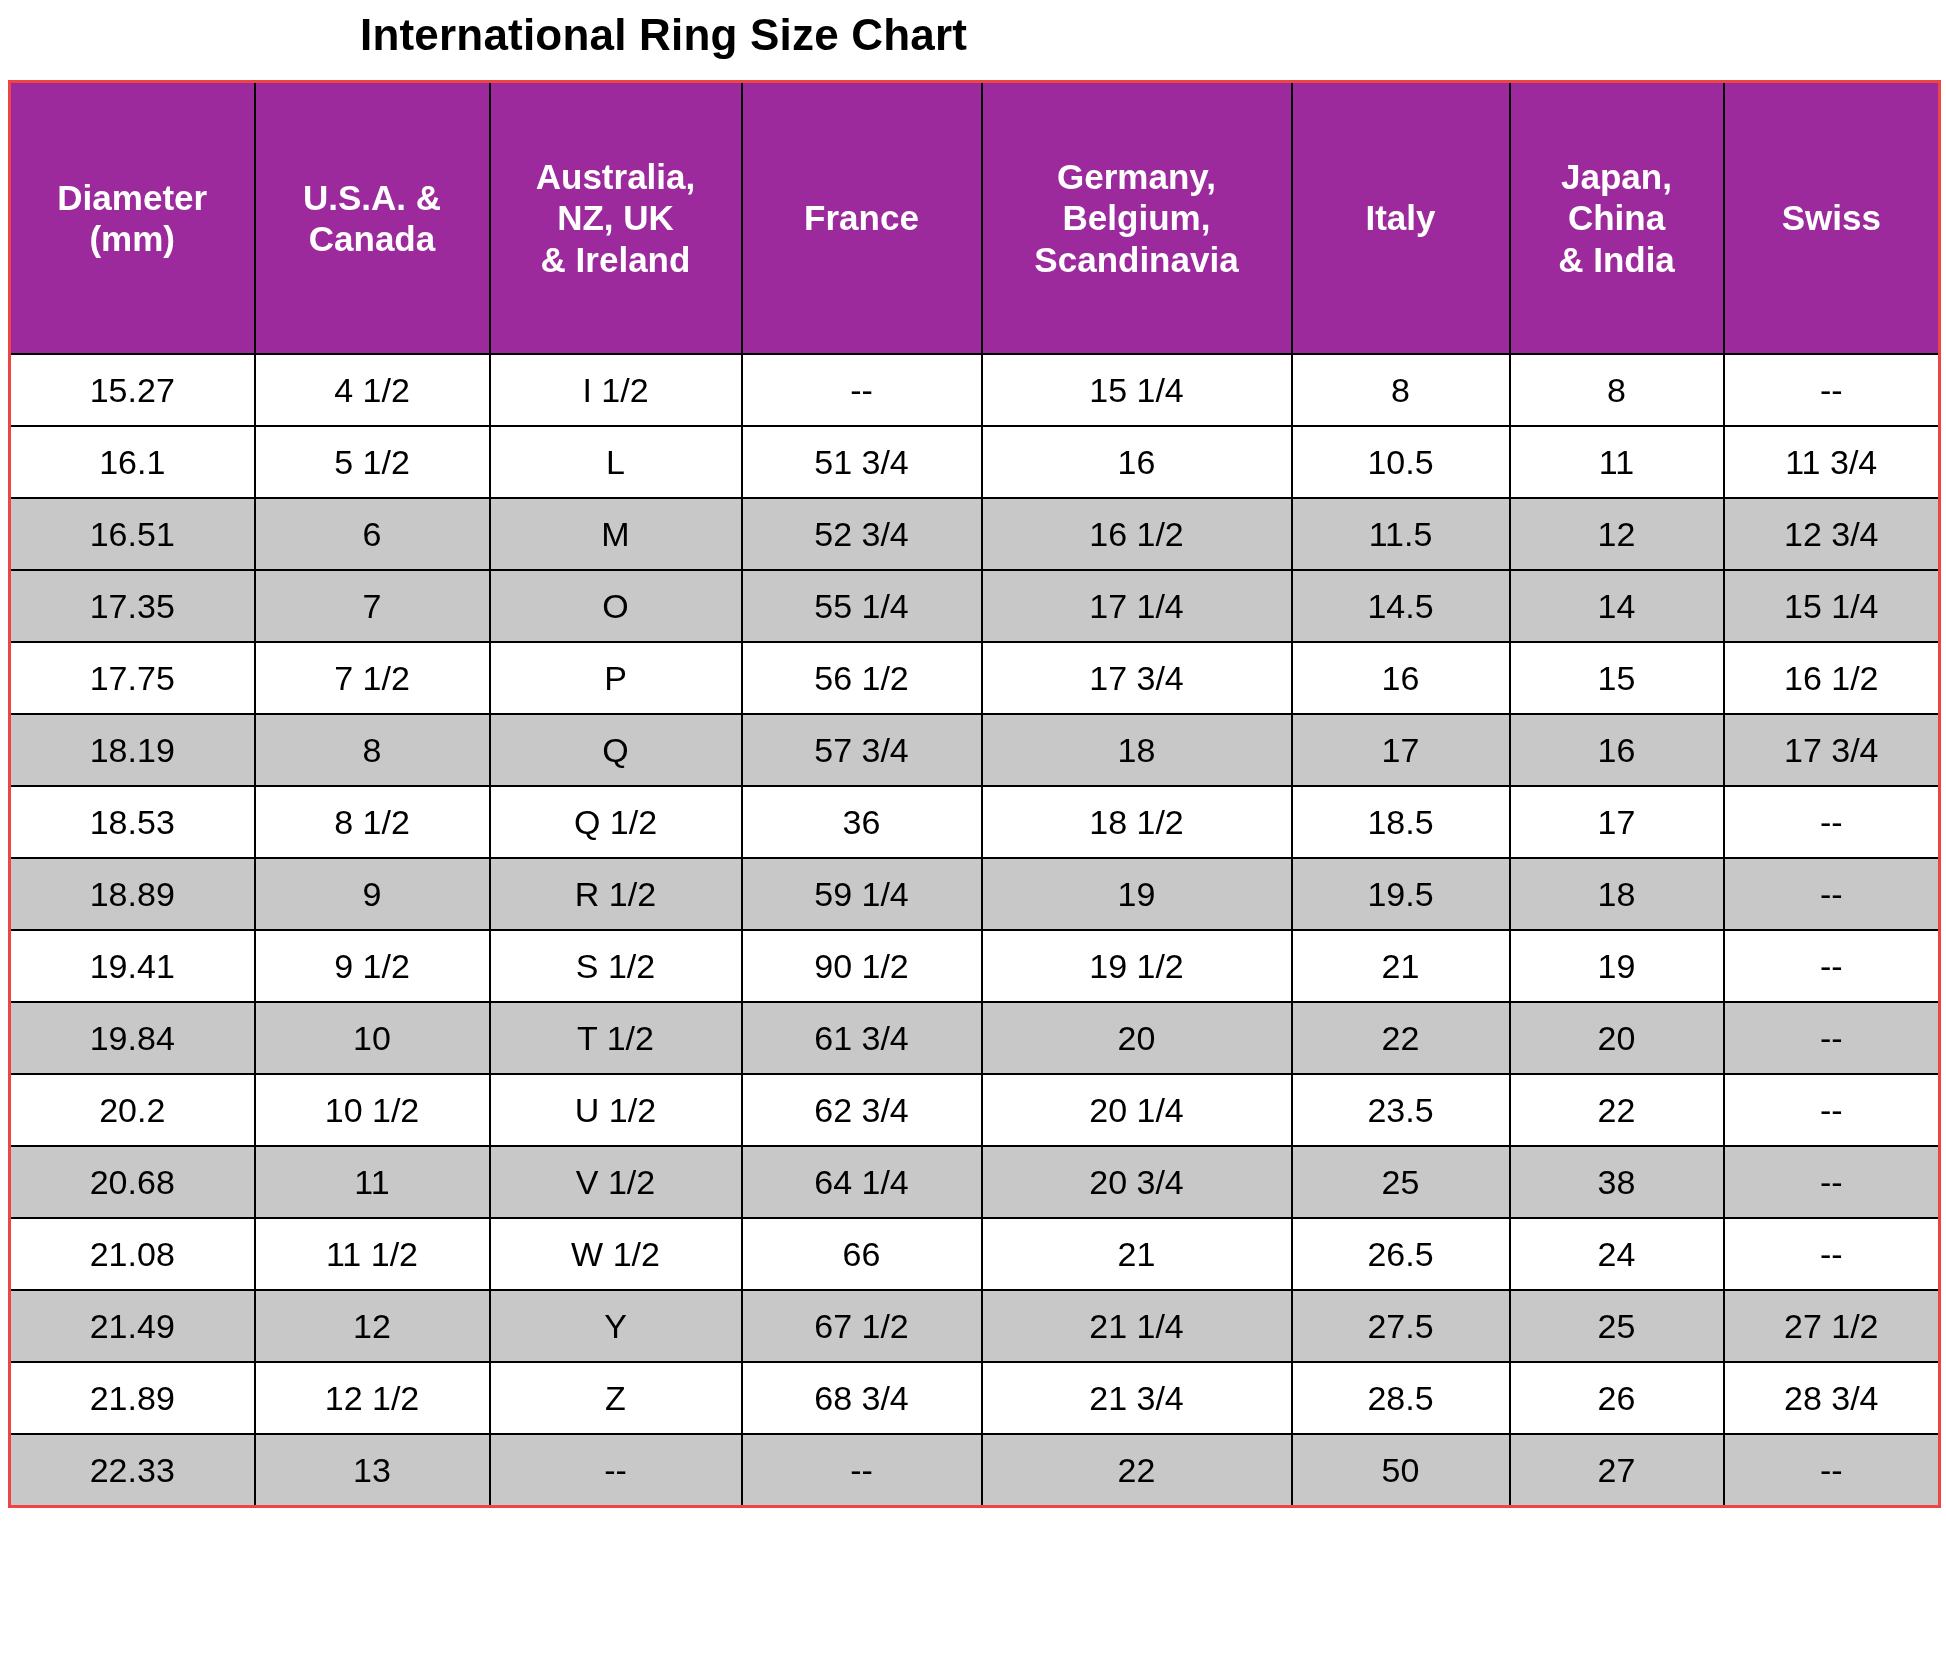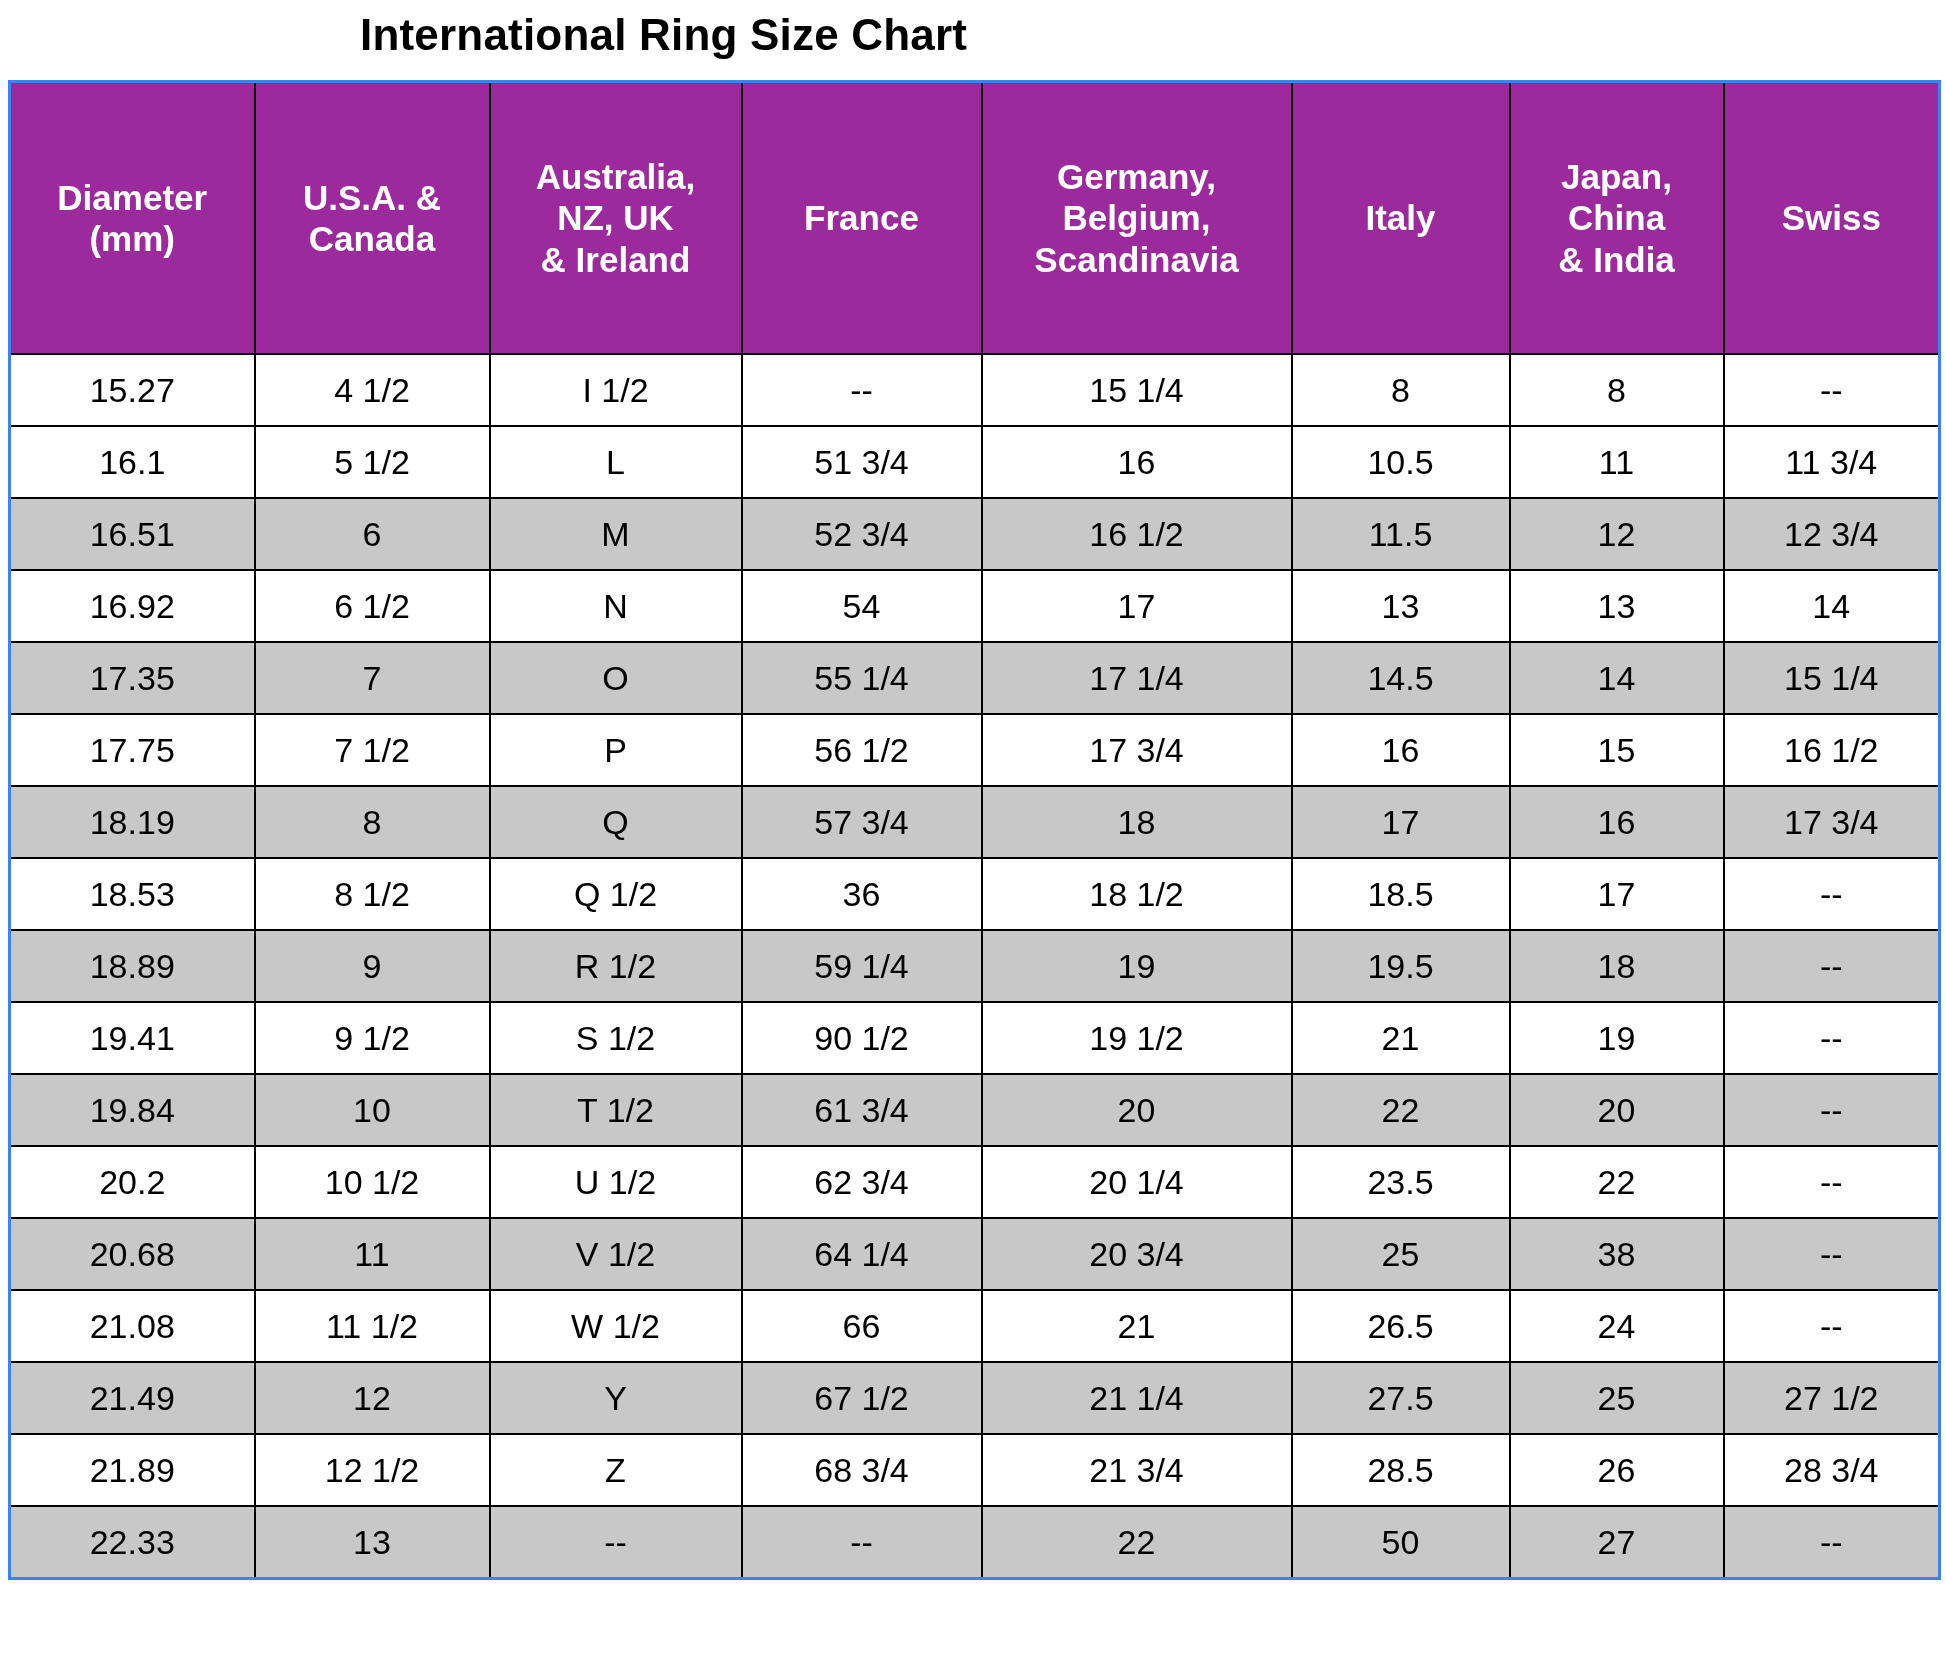--- a/index.html
+++ b/index.html
@@ -28,21 +28,21 @@
     padding: 10px 0 20px 360px;
     letter-spacing: 0.2px;
   }
   .table-wrap {
     padding: 0 8px 0 8px;
   }
   table.ring-table {
     border-collapse: collapse;
     width: 1930px;
     table-layout: fixed;
-    border: 3px solid #3b82f6;
+    border: 3px solid #ef4444;
   }
   table.ring-table th,
   table.ring-table td {
     border: 2px solid #000000;
     text-align: center;
     vertical-align: middle;
     color: #000000;
     font-size: 34px;
   }
   table.ring-table thead th {
@@ -130,30 +130,20 @@
           <tr class="row-even">
             <td>16.51</td>
             <td>6</td>
             <td>M</td>
             <td>52 3/4</td>
             <td>16 1/2</td>
             <td>11.5</td>
             <td>12</td>
             <td>12 3/4</td>
           </tr>
-          <tr class="row-odd">
-            <td>16.92</td>
-            <td>6 1/2</td>
-            <td>N</td>
-            <td>54</td>
-            <td>17</td>
-            <td>13</td>
-            <td>13</td>
-            <td>14</td>
-          </tr>
           <tr class="row-even">
             <td>17.35</td>
             <td>7</td>
             <td>O</td>
             <td>55 1/4</td>
             <td>17 1/4</td>
             <td>14.5</td>
             <td>14</td>
             <td>15 1/4</td>
           </tr>

